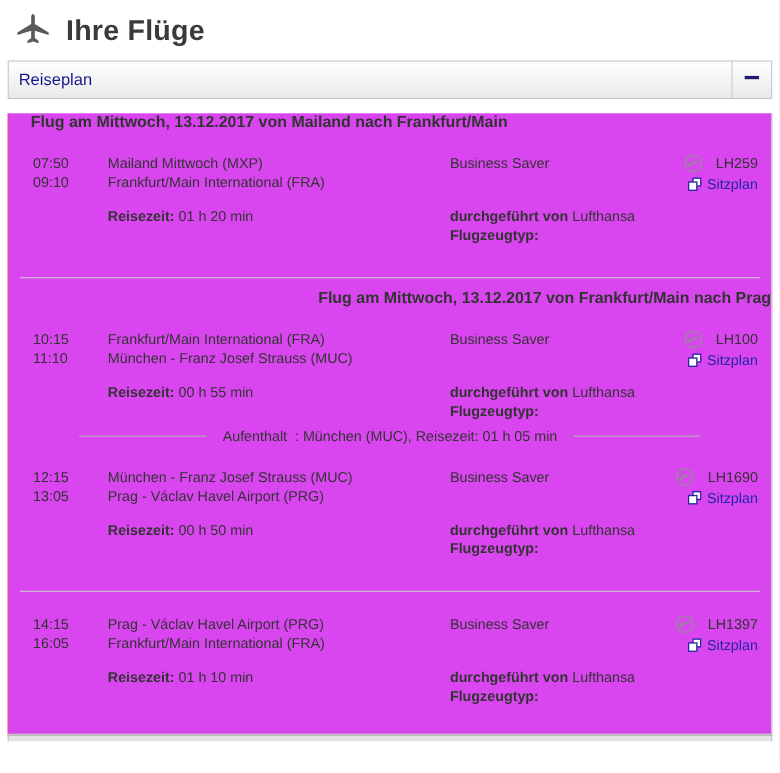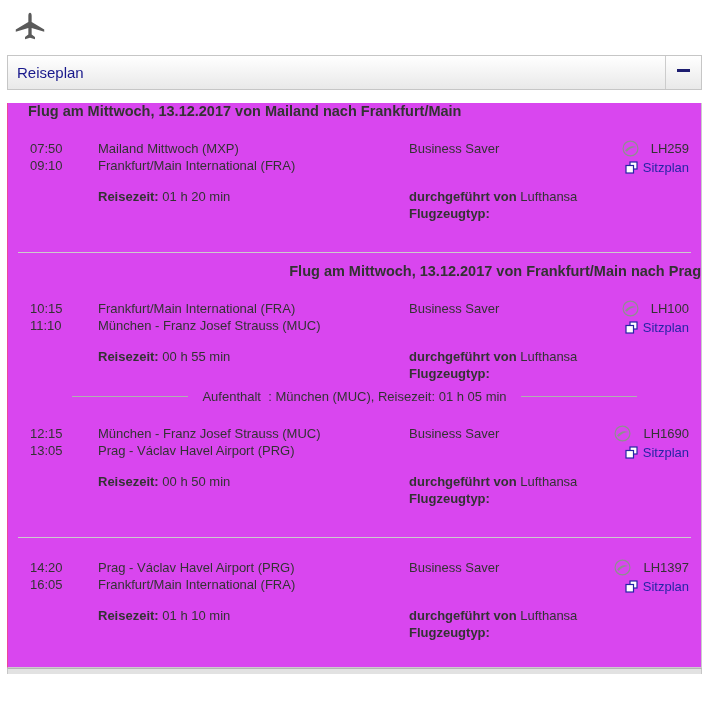--- a/index.html
+++ b/index.html
@@ -148,20 +148,21 @@
 </style>
 </head>
 <body>
 
 <div class="page-header">
   <span class="plane">
     <svg width="32" height="32" viewBox="0 0 27 27">
       <path fill="#5a5a5a" d="M13.5 1.5c.8 0 1.4 1 1.4 2.5v5.2l10.6 6.4v2l-10.6-3.3v5.6l2.8 2.1v1.8l-4.2-1.2-4.2 1.2v-1.8l2.8-2.1v-5.6L1.5 17.6v-2l10.6-6.4V4c0-1.5.6-2.5 1.4-2.5z"></path>
     </svg>
   </span>
+  <h1 class="page-title">Ihre Flüge</h1>
 </div>
 
 <div class="panel">
   <div class="panel-bar">
     <div class="panel-bar-title">Reiseplan</div>
     <div class="panel-bar-toggle">
       <span class="minus-dash"></span>
     </div>
   </div>
 
@@ -299,21 +300,21 @@
         </div>
       </div>
     </div>
 
     <hr class="group-divider">
 
     <div class="flight-group after-divider">
 
       <div class="segment">
         <div class="col-times">
-          <div class="seg-line">14:20</div>
+          <div class="seg-line">14:15</div>
           <div class="seg-line">16:05</div>
         </div>
         <div class="col-airports">
           <div class="seg-line">Prag - Václav Havel Airport (PRG)</div>
           <div class="seg-line">Frankfurt/Main International (FRA)</div>
           <div class="travel-time"><b>Reisezeit:</b> <span>01 h 10 min</span></div>
         </div>
         <div class="col-fare">
           <div class="fare-name">Business Saver</div>
           <div class="operated">

